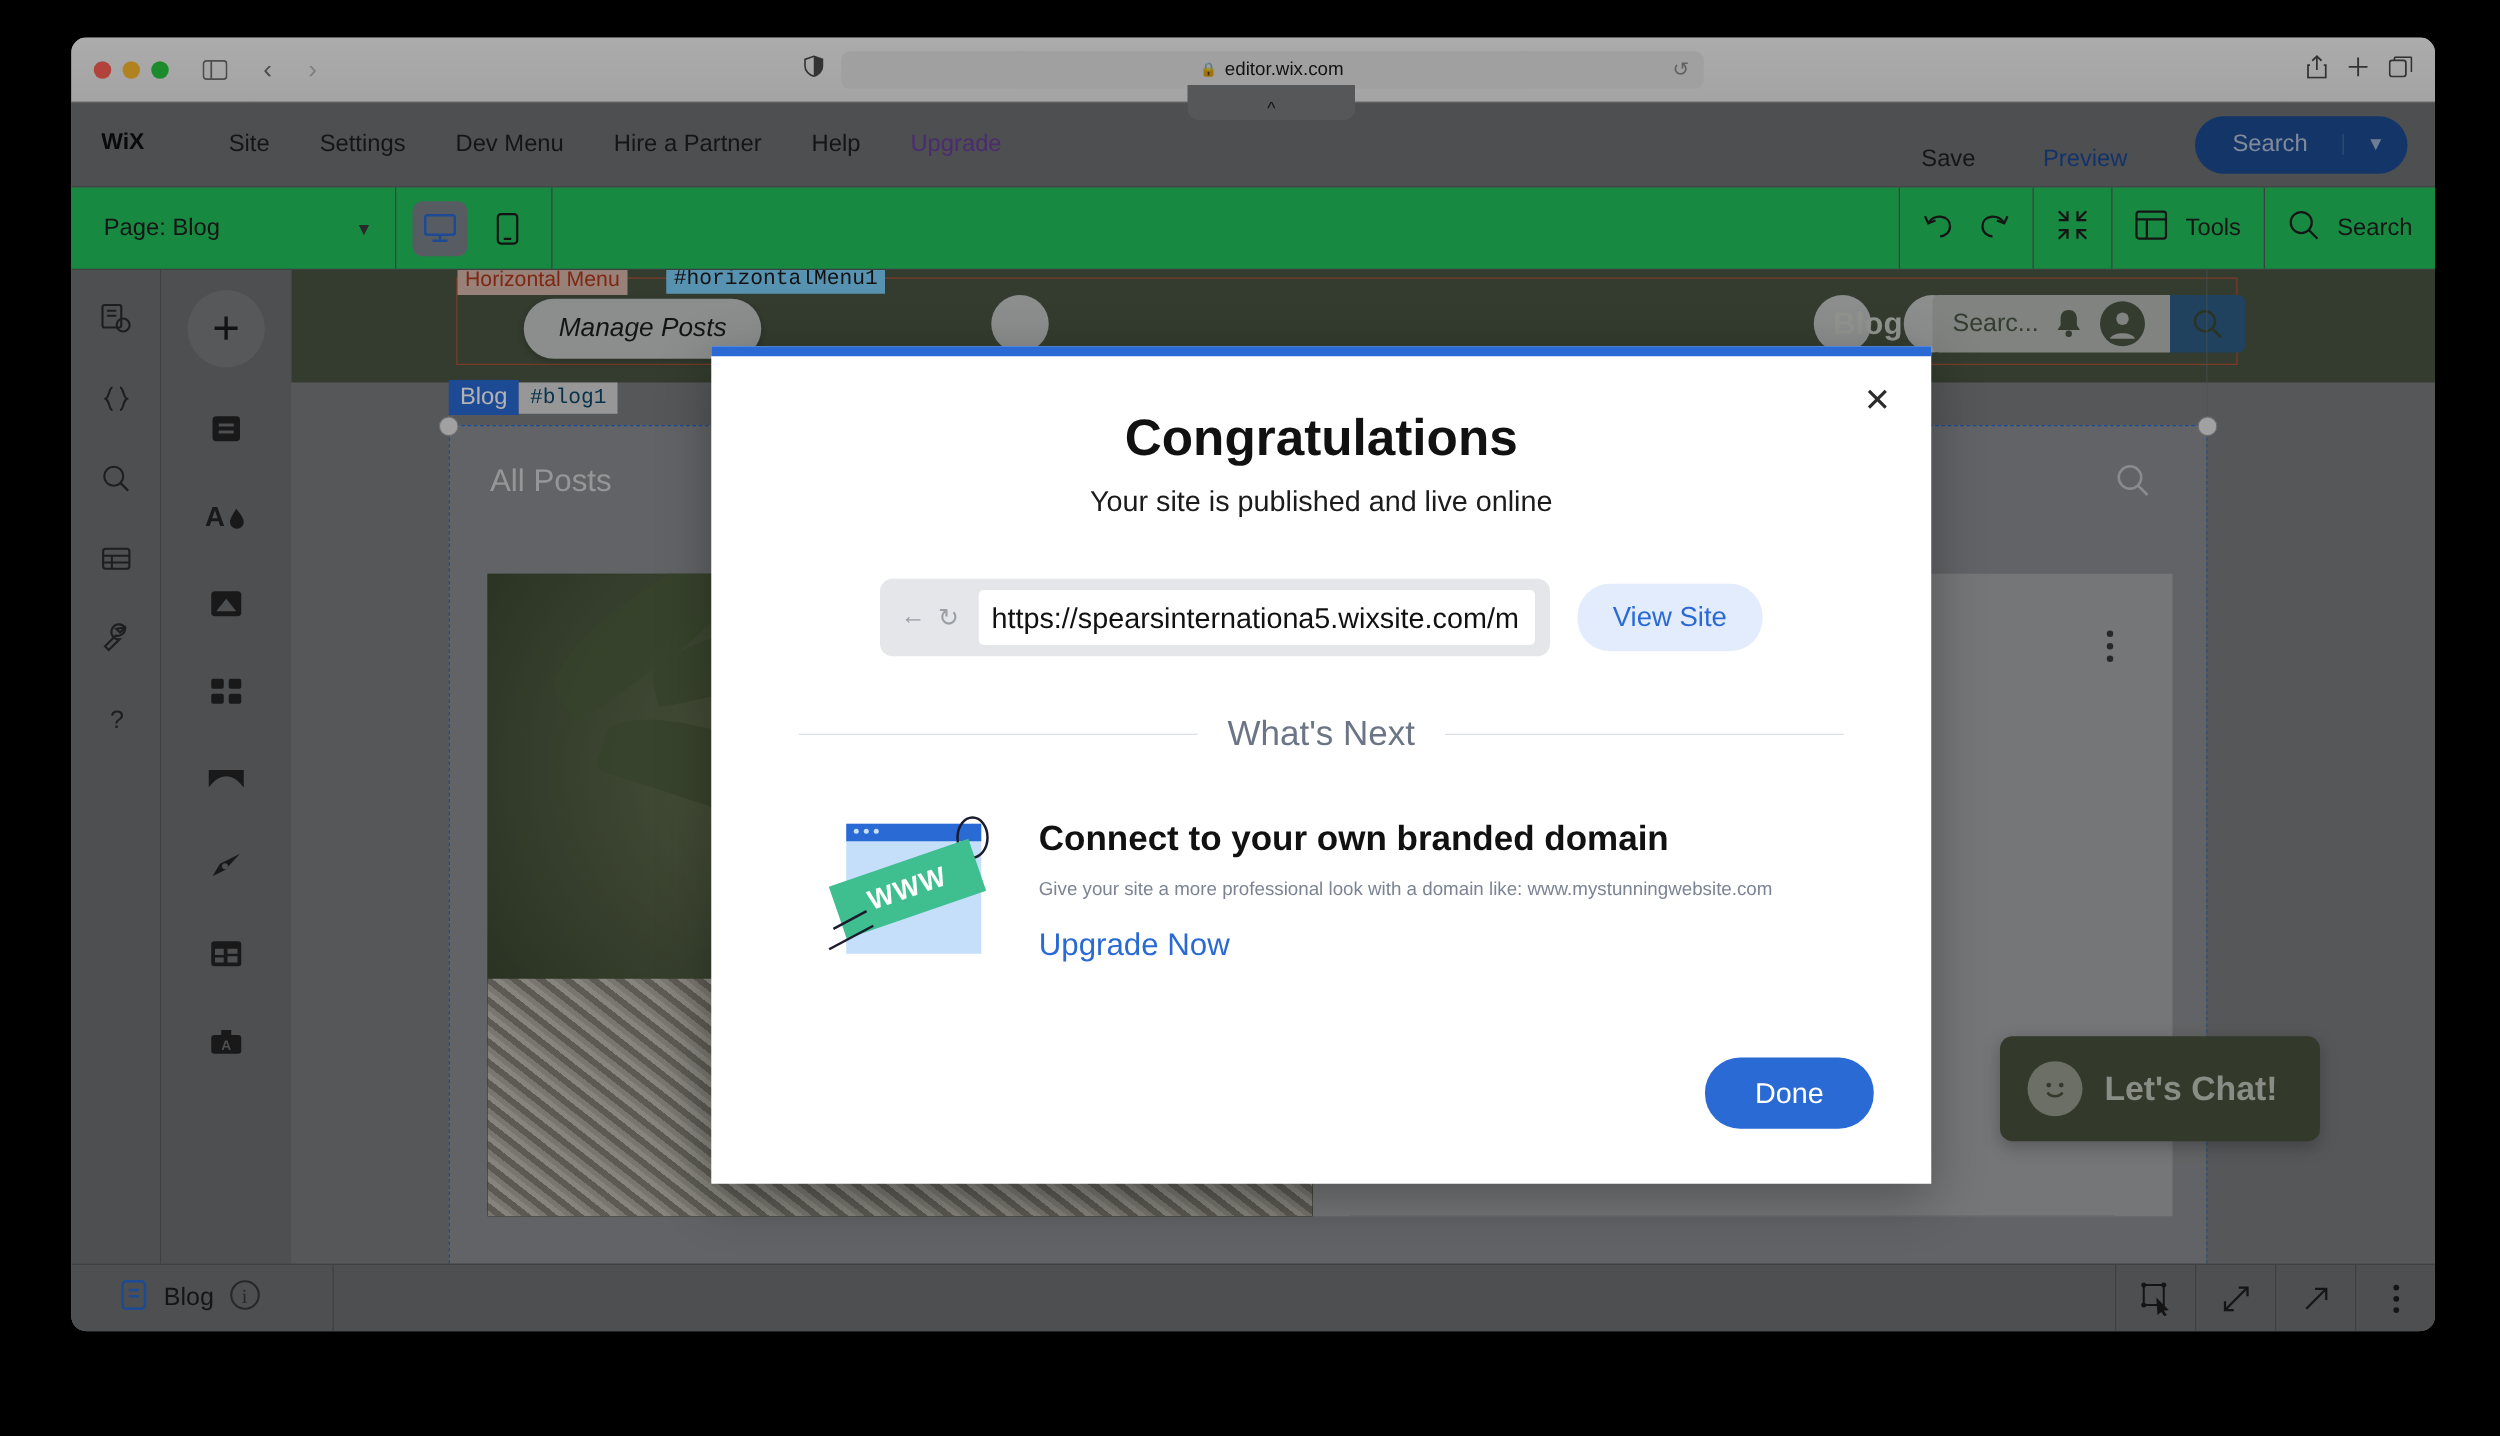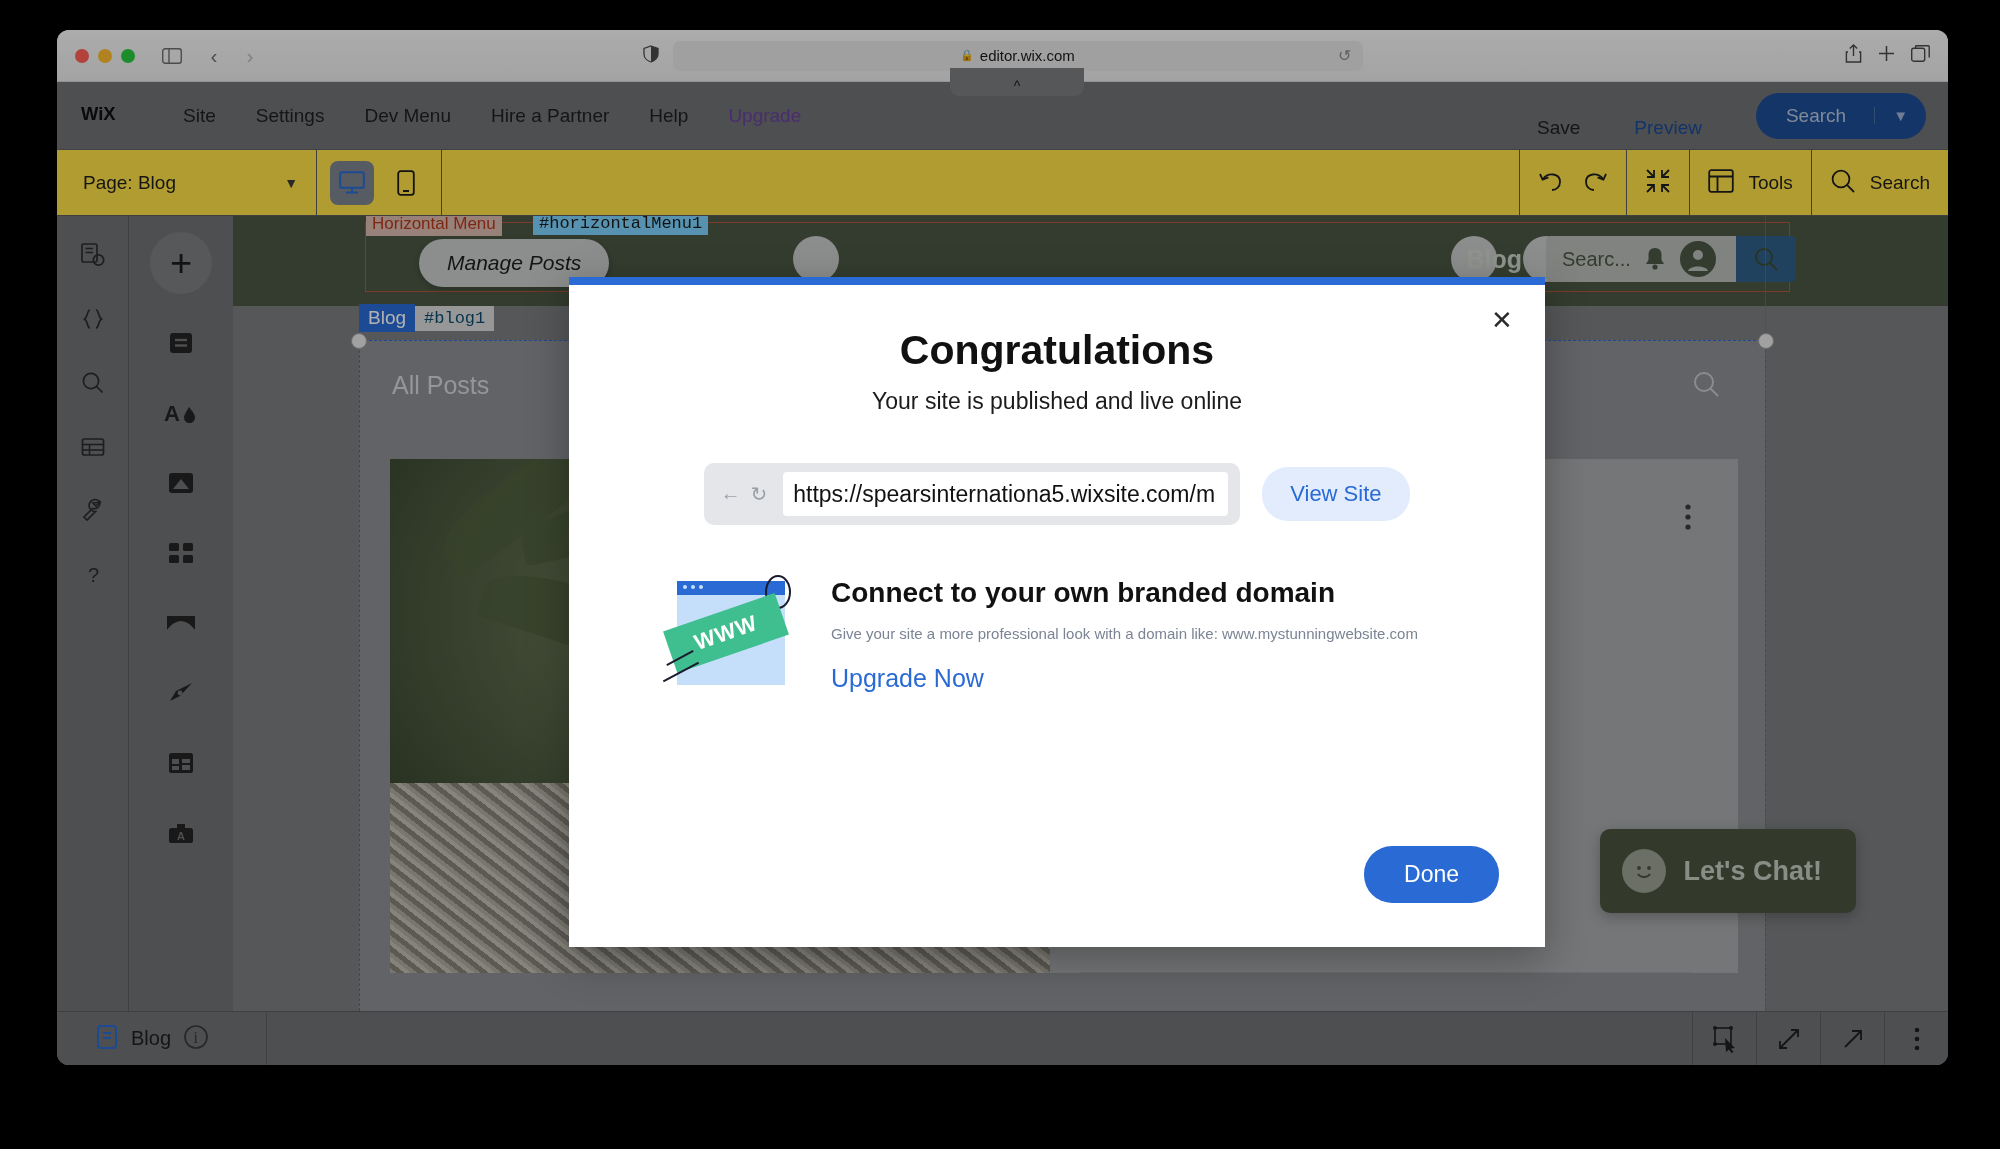--- a/index.html
+++ b/index.html
@@ -83,21 +83,21 @@
     display:flex; align-items:center;
     background: #1c4d96; border-radius: 30px;
     height: 46px; color:#9fb4d4;
   }
   .publish-label { padding: 0 28px 0 30px; font-size: 19px; color:#b8c6dd; }
   .publish-caret { border-left: 1px solid #48709f; padding: 0 18px; font-size: 15px; }
 
   
   .wix-sub {
     position:relative; height: 66px;
-    background: #fde047;
+    background: #22c55e;
     display:flex; align-items:center;
     border-bottom: 1px solid #5a5c5f;
   }
   .page-select {
     width: 260px; height: 100%;
     display:flex; align-items:center; justify-content:space-between;
     padding: 0 18px 0 26px;
     border-right: 1px solid #5a5c5f;
     font-size: 19px; color:#1f1f1f;
   }
@@ -747,20 +747,25 @@
       <div class="url-box">
         <div class="url-nav">
           <span>←</span>
           <span>↻</span>
         </div>
         <div class="url-field">https://spearsinternationa5.wixsite.com/m</div>
       </div>
       <div class="view-site-btn">View Site</div>
     </div>
 
+    <div class="whats-next">
+      <div class="wn-line"></div>
+      <div class="wn-text">What's Next</div>
+      <div class="wn-line"></div>
+    </div>
 
     <div class="promo">
       <div class="promo-art">
         <div class="art-window"></div>
         <div class="art-bar"></div>
         <div class="art-dots">
           <span class="art-dot"></span>
             <span class="art-dot"></span>
             <span class="art-dot"></span>
         </div>

